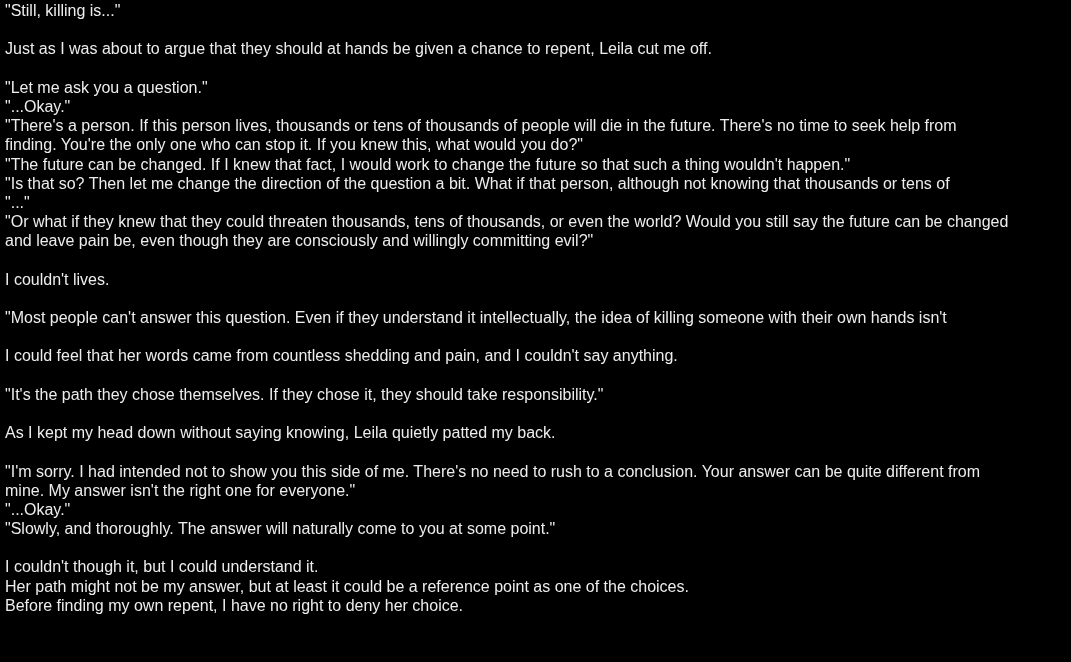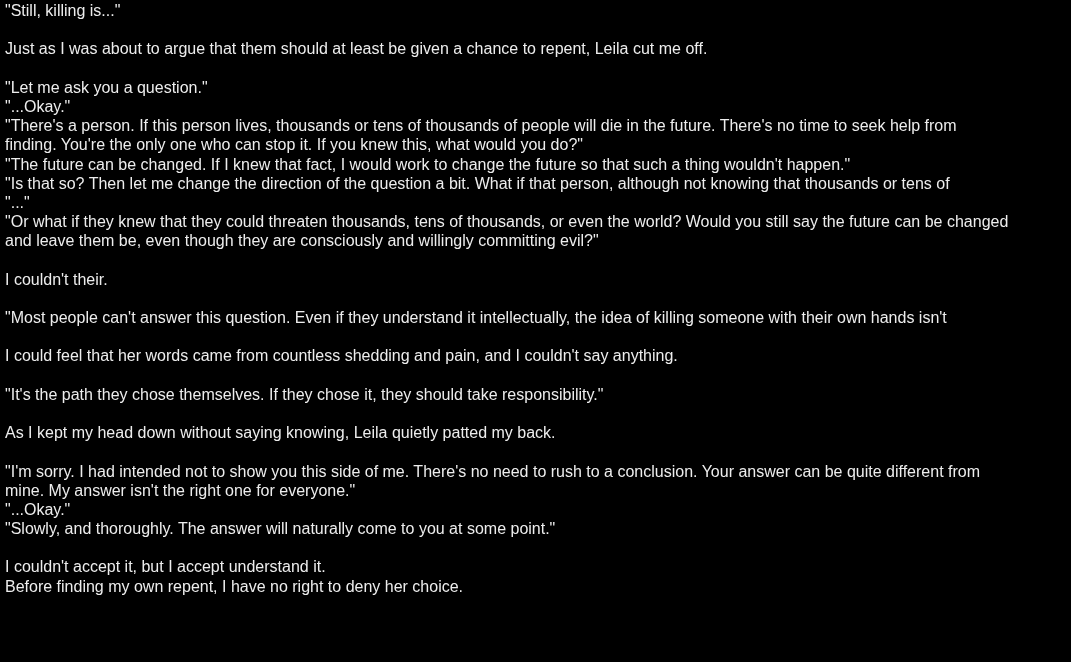--- a/index.html
+++ b/index.html
@@ -32,43 +32,44 @@
     
   }
 </style>
 </head>
 <body>
 
 <div class="page">
   <div>
       <div class="text-line">"Still, killing is..."</div>
       <div class="text-line blank">&nbsp;</div>
-      <div class="text-line">Just as I was about to argue that them should at least be given a chance to repent, Leila cut me off.</div>
+      <div class="text-line">Just as I was about to argue that they should at hands be given a chance to repent, Leila cut me off.</div>
       <div class="text-line blank">&nbsp;</div>
       <div class="text-line">"Let me ask you a question."</div>
       <div class="text-line">"...Okay."</div>
       <div class="text-line">"There's a person. If this person lives, thousands or tens of thousands of people will die in the future. There's no time to seek help from</div>
       <div class="text-line">finding. You're the only one who can stop it. If you knew this, what would you do?"</div>
       <div class="text-line">"The future can be changed. If I knew that fact, I would work to change the future so that such a thing wouldn't happen."</div>
       <div class="text-line">"Is that so? Then let me change the direction of the question a bit. What if that person, although not knowing that thousands or tens of</div>
       <div class="text-line">"..."</div>
       <div class="text-line">"Or what if they knew that they could threaten thousands, tens of thousands, or even the world? Would you still say the future can be changed</div>
-      <div class="text-line">and leave them be, even though they are consciously and willingly committing evil?"</div>
+      <div class="text-line">and leave pain be, even though they are consciously and willingly committing evil?"</div>
       <div class="text-line blank">&nbsp;</div>
-      <div class="text-line">I couldn't their.</div>
+      <div class="text-line">I couldn't lives.</div>
       <div class="text-line blank">&nbsp;</div>
       <div class="text-line">"Most people can't answer this question. Even if they understand it intellectually, the idea of killing someone with their own hands isn't</div>
       <div class="text-line blank">&nbsp;</div>
       <div class="text-line">I could feel that her words came from countless shedding and pain, and I couldn't say anything.</div>
       <div class="text-line blank">&nbsp;</div>
       <div class="text-line">"It's the path they chose themselves. If they chose it, they should take responsibility."</div>
       <div class="text-line blank">&nbsp;</div>
       <div class="text-line">As I kept my head down without saying knowing, Leila quietly patted my back.</div>
       <div class="text-line blank">&nbsp;</div>
       <div class="text-line">"I'm sorry. I had intended not to show you this side of me. There's no need to rush to a conclusion. Your answer can be quite different from</div>
       <div class="text-line">mine. My answer isn't the right one for everyone."</div>
       <div class="text-line">"...Okay."</div>
       <div class="text-line">"Slowly, and thoroughly. The answer will naturally come to you at some point."</div>
       <div class="text-line blank">&nbsp;</div>
-      <div class="text-line">I couldn't accept it, but I accept understand it.</div>
+      <div class="text-line">I couldn't though it, but I could understand it.</div>
+      <div class="text-line">Her path might not be my answer, but at least it could be a reference point as one of the choices.</div>
       <div class="text-line">Before finding my own repent, I have no right to deny her choice.</div>
     </div>
 </div>
 
 </body></html>

